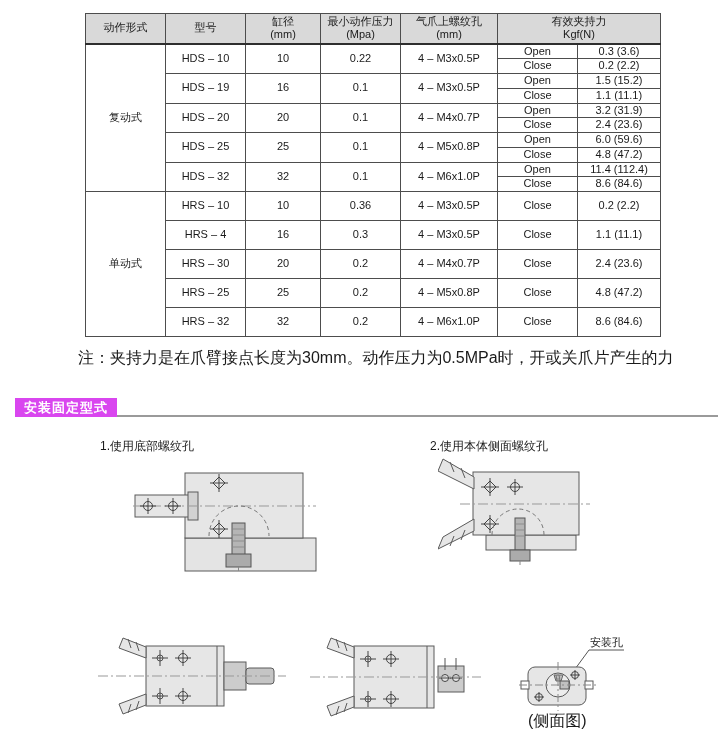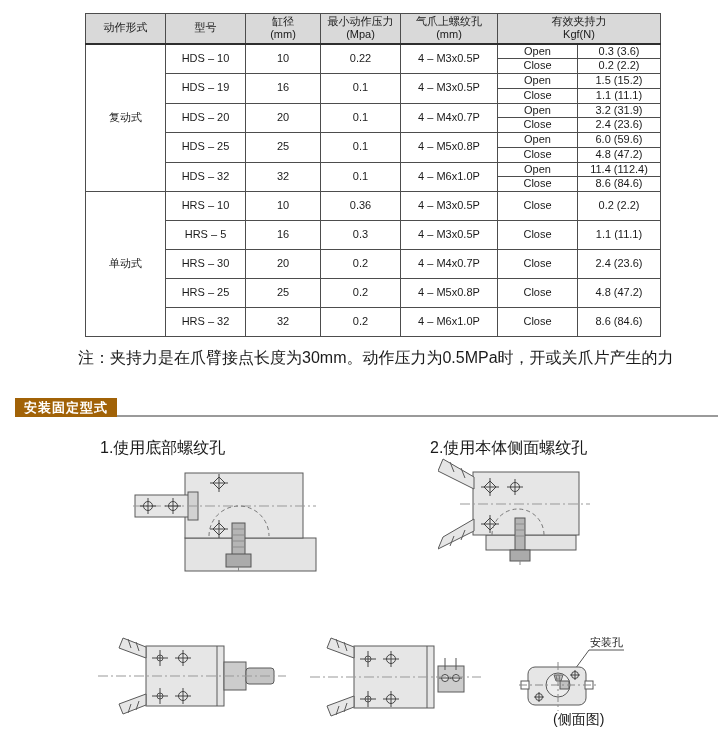--- a/index.html
+++ b/index.html
@@ -36,40 +36,40 @@
     font-size: 16px; color: #1a1a1a; white-space: nowrap;
   }
 
   
   .section-bar {
     position: absolute; left: 15px; top: 398px; width: 703px; height: 19px;
     border-bottom: 2px solid #9a9a9a;
   }
   .section-bar .title {
     display: inline-block; height: 19px; line-height: 19px;
-    background: #a16207; color: #ffffff;
+    background: #d946ef; color: #ffffff;
     font-size: 13px; font-weight: bold; letter-spacing: 1px;
     padding: 0 9px; margin-bottom: -2px;
   }
 
   
-  .fig-caption { position: absolute; font-size: 16px; color: #1a1a1a; white-space: nowrap; }
+  .fig-caption { position: absolute; font-size: 12px; color: #1a1a1a; white-space: nowrap; }
   #cap1 { left: 100px; top: 438px; }
   #cap2 { left: 430px; top: 438px; }
   #cap3 { left: 95px;  top: 592px; }
   #cap4 { left: 345px; top: 592px; }
 
   
   .fig { position: absolute; }
   #fig1 { left: 133px; top: 466px; }
   #fig2 { left: 438px; top: 458px; }
   #fig3 { left: 80px;  top: 614px; }
   #fig4 { left: 296px; top: 614px; }
   #sideview { left: 518px; top: 622px; }
-  .sv-caption { position: absolute; left: 528px; top: 711px; font-size: 14px; color:#1a1a1a;margin-left:25px; }
+  .sv-caption { position: absolute; left: 528px; top: 711px; font-size: 16px; color:#1a1a1a; }
 </style>
 </head>
 <body>
 
 <div id="page">
 
   <table class="spec">
     <colgroup>
       <col style="width:80px">
         <col style="width:80px">
@@ -158,21 +158,21 @@
         <tr class="h30">
           <td rowspan="5">单动式</td>
           <td>HRS – 10</td>
           <td>10</td>
           <td>0.36</td>
           <td>4 – M3x0.5P</td>
           <td>Close</td>
           <td>0.2 (2.2)</td>
         </tr>
         <tr class="h30">
-          <td>HRS – 5</td>
+          <td>HRS – 4</td>
           <td>16</td>
           <td>0.3</td>
           <td>4 – M3x0.5P</td>
           <td>Close</td>
           <td>1.1 (11.1)</td>
         </tr>
         <tr class="h30">
           <td>HRS – 30</td>
           <td>20</td>
           <td>0.2</td>

